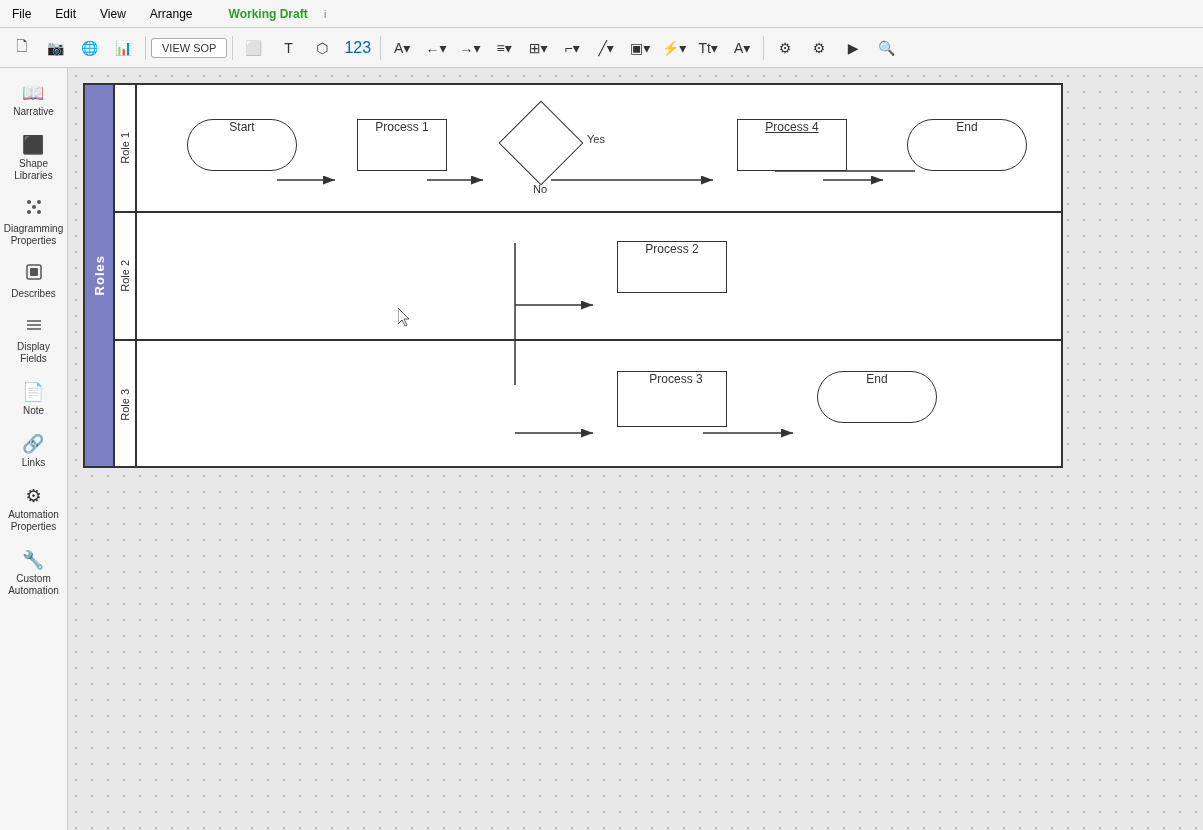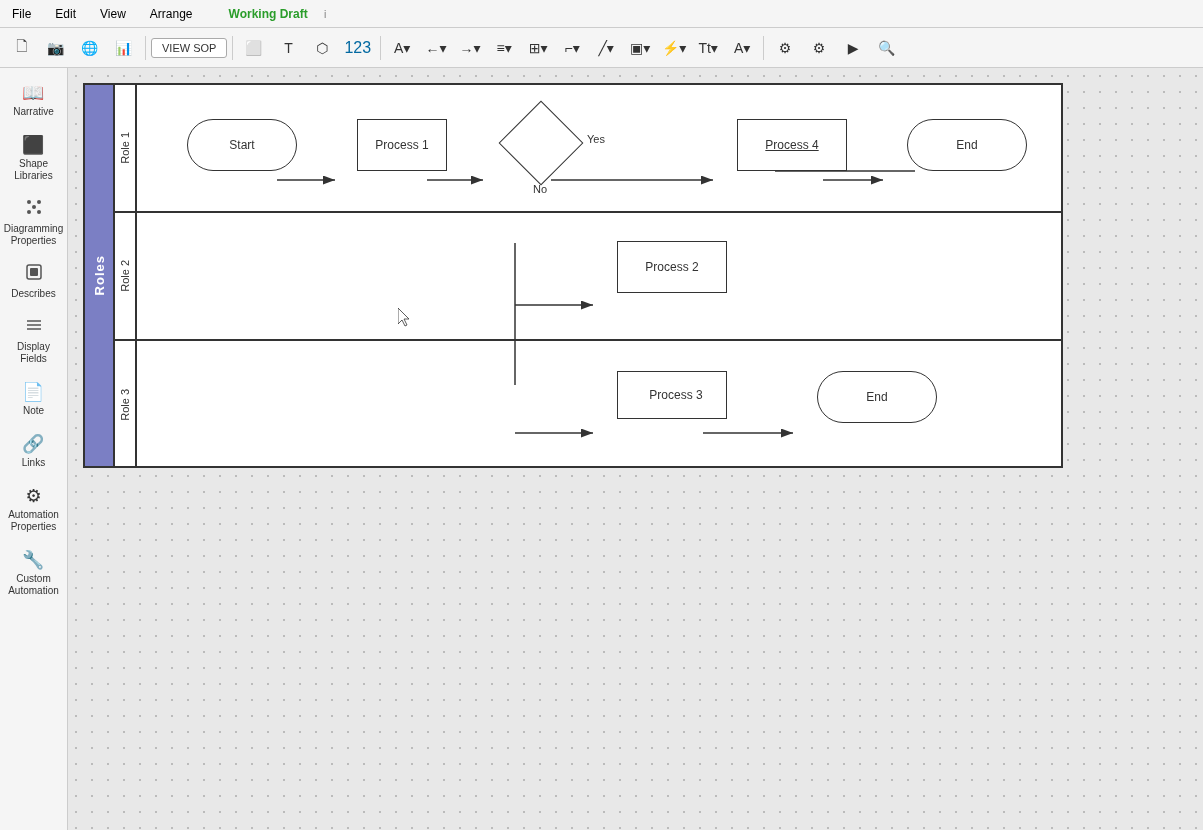--- a/index.html
+++ b/index.html
@@ -95,21 +95,21 @@
       writing-mode: vertical-rl; transform: rotate(180deg);
       font-size: 11px; color: #333;
     }
     .lane-content {
       position: absolute; left: 22px; top: 0; right: 0; bottom: 0;
     }
 
     
     .shape {
       position: absolute;
-      display: flex; align-items: center; justify-content: center;
+      display: flex; justify-content: center;
       font-size: 12px; color: #333; text-align: center;
     }
     .shape-rounded {
       border: 1.5px solid #333; border-radius: 40px; background: white;
     }
     .shape-rect {
       border: 1.5px solid #333; background: white;
     }
     .shape-diamond {
       width: 60px; height: 60px;
@@ -295,21 +295,21 @@
             </div>
           </div>
         </div>
 
         <div class="lane" style="top:256px; height:127px; border-bottom:none;">
           <div class="lane-header">
             <span class="lane-label">Role 3</span>
           </div>
           <div class="lane-content">
 
-            <div class="shape shape-rect" style="left:480px; top:30px; width:110px; height:48px;padding-left:8px;">
+            <div class="shape shape-rect" style="left:480px; top:30px; width:110px; height:56px;padding-left:8px;">
               <span>Process 3</span>
             </div>
 
             <div class="shape shape-rounded" style="left:680px; top:30px; width:120px; height:52px;">
               <span>End</span>
             </div>
           </div>
         </div>
 
       </div>

